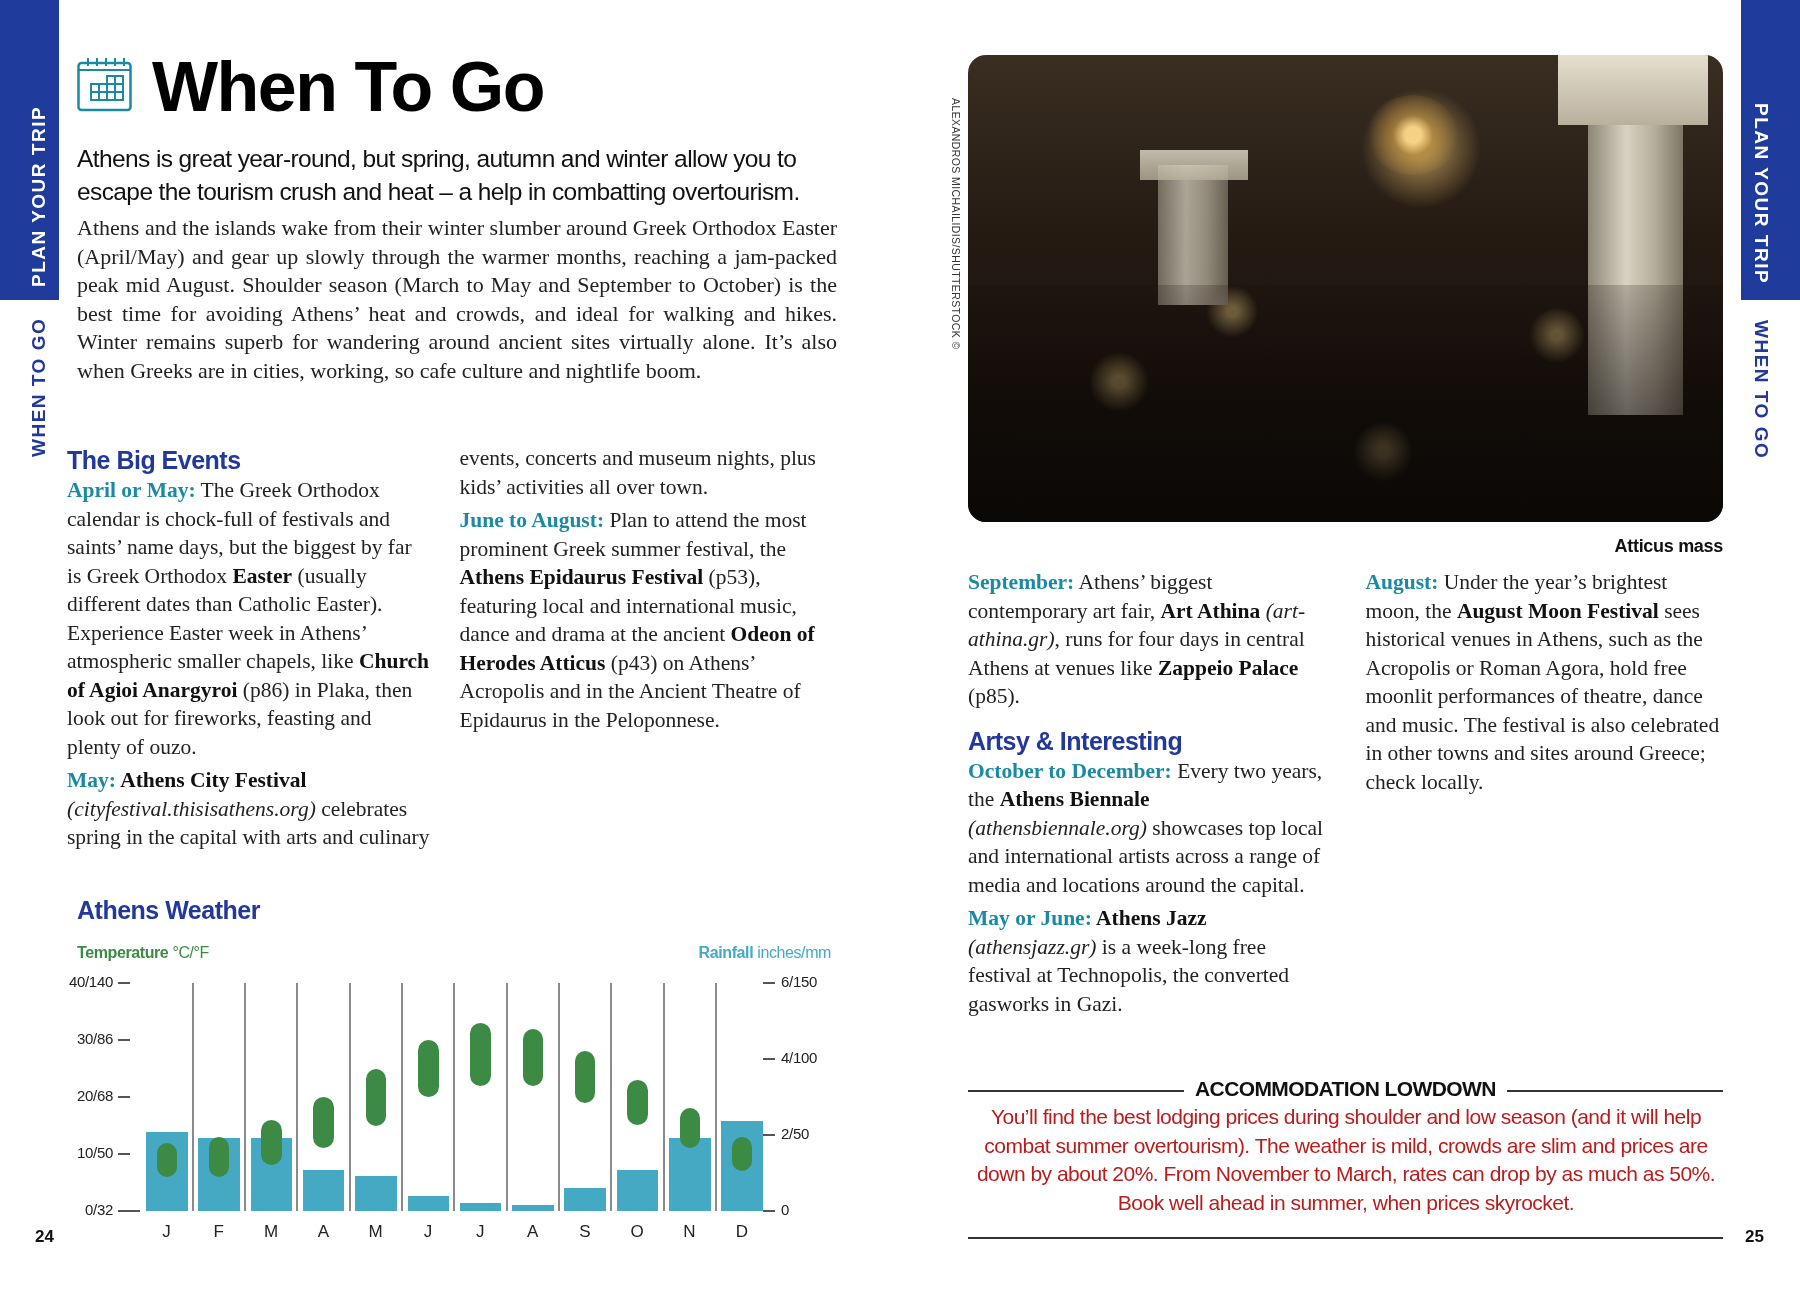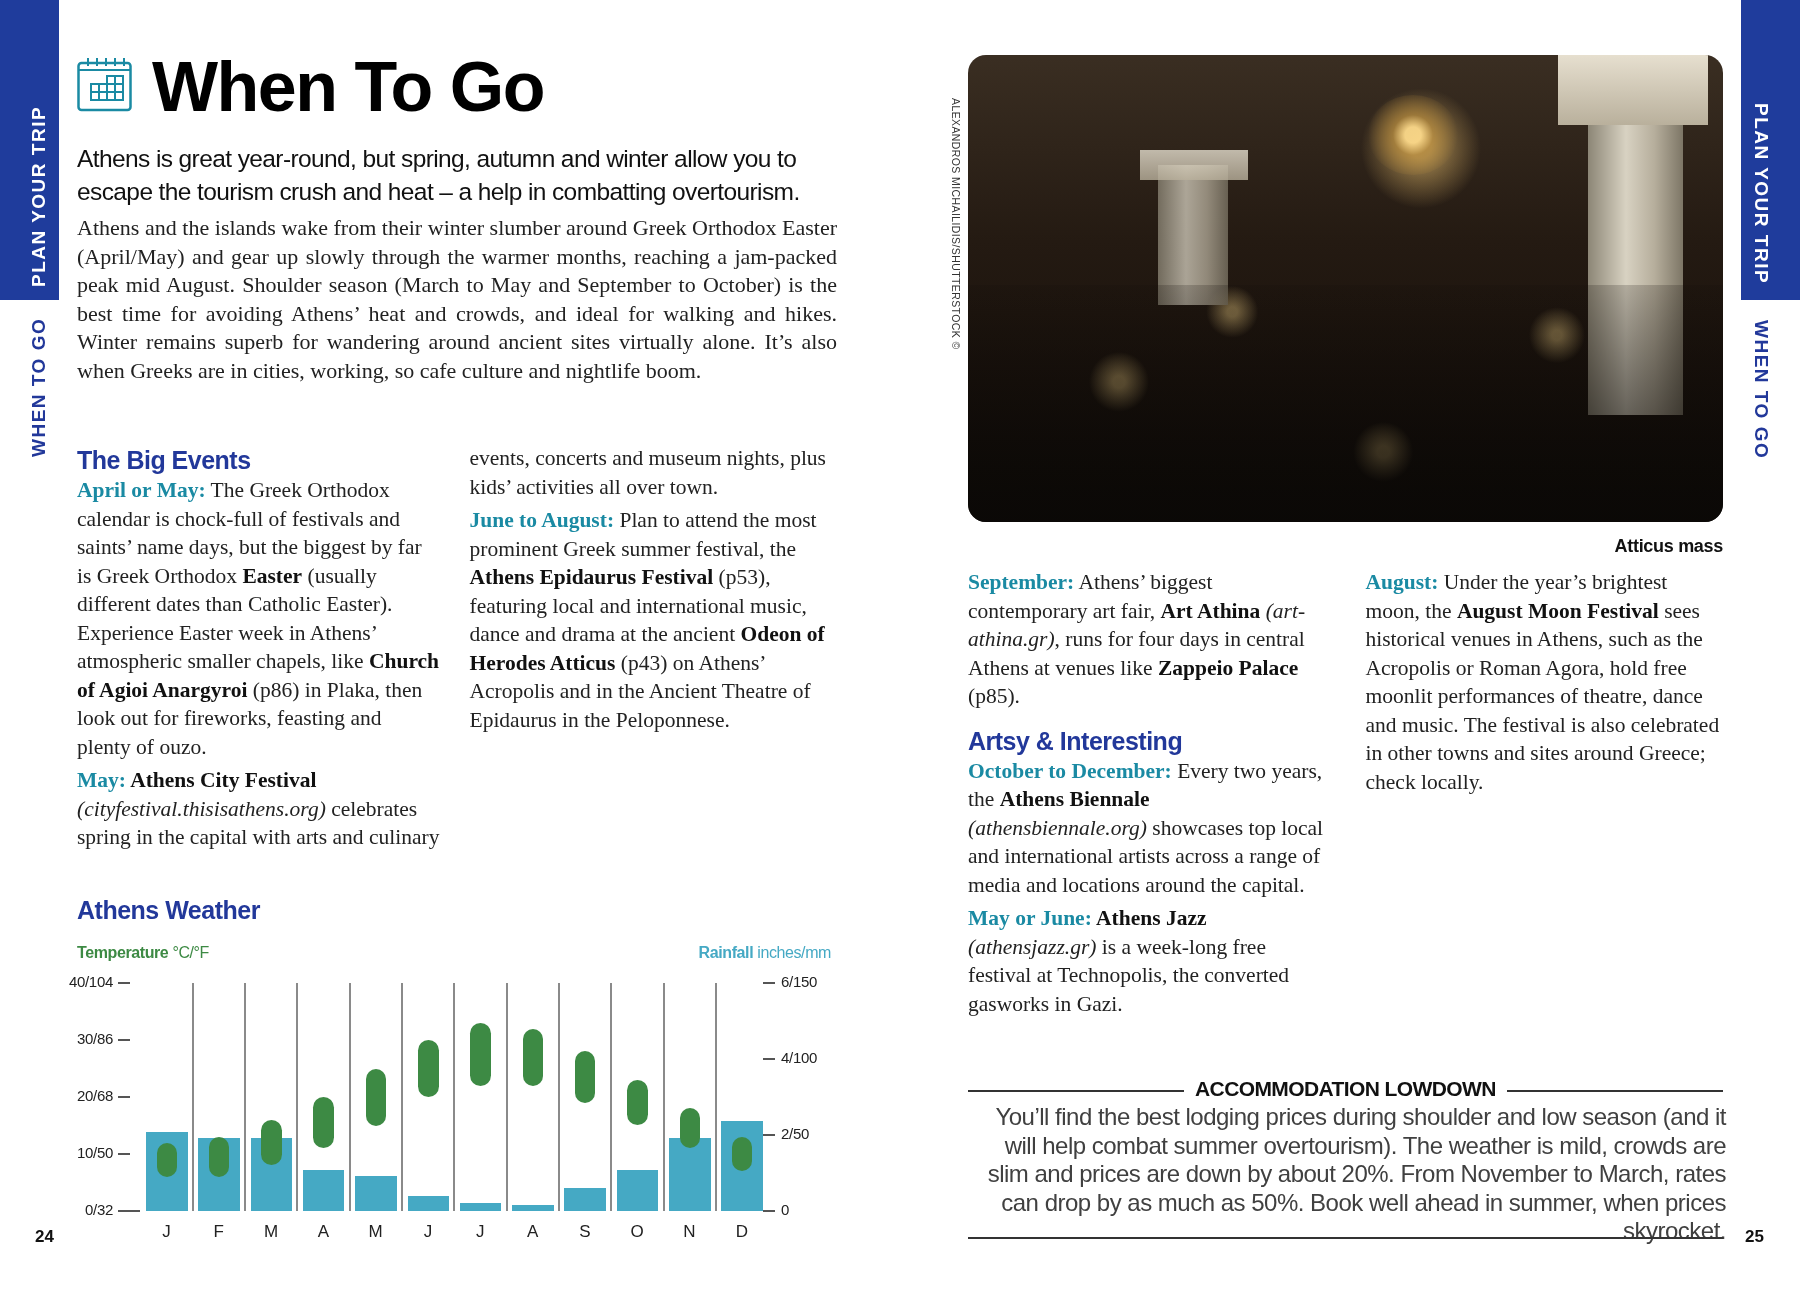--- a/index.html
+++ b/index.html
@@ -26,21 +26,21 @@
   .tick{position:absolute;height:2px;background:#555;width:12px;}
   .photo{position:absolute;border-radius:18px;overflow:hidden;background:
     radial-gradient(circle at 20% 70%, rgba(255,220,140,0.55) 0 6px, transparent 30px),
     radial-gradient(circle at 35% 55%, rgba(255,220,140,0.5) 0 5px, transparent 26px),
     radial-gradient(circle at 55% 85%, rgba(255,220,140,0.55) 0 6px, transparent 30px),
     radial-gradient(circle at 78% 60%, rgba(255,220,140,0.5) 0 5px, transparent 28px),
     radial-gradient(circle at 60% 20%, rgba(255,210,120,0.55) 0 10px, transparent 60px),
     linear-gradient(180deg,#3a2e22 0%,#241a12 40%,#1a120c 70%,#0e0a07 100%);}
   .pillar{position:absolute;background:linear-gradient(90deg,#8c8676,#d8d2c2 40%,#b6ae9c 70%,#7d7666);}
   .cap{position:absolute;background:linear-gradient(180deg,#e6dfcf,#b9b09c);}
-  .box-text{font-family:"Liberation Sans","DejaVu Sans",sans-serif;color:#404040;font-size:24px;line-height:28.5px;text-align:right;letter-spacing:-0.5px;}
+  .box-text{font-family:"Liberation Sans","DejaVu Sans",sans-serif;color:#b91c1c;font-size:21px;line-height:28.5px;text-align:center;letter-spacing:-0.5px;}
   .hr{position:absolute;height:2px;background:#333;}
 </style>
 </head>
 <body>
 
 <div class="abs tab-blue" style="left:0;top:0;width:59px;height:300px;"></div>
 <div class="vtext-up" style="left:28px;top:287px;color:#fff;font-size:19px;">PLAN YOUR TRIP</div>
 <div class="vtext-up" style="left:28px;top:457px;color:#22389a;font-size:19px;">WHEN TO GO</div>
 
 <div class="abs" style="left:77px;top:56px;width:55px;height:56px;">
@@ -66,36 +66,36 @@
         <rect x="30" y="36" width="8" height="8"></rect>
         <rect x="38" y="36" width="8" height="8"></rect>
     </g>
   </svg>
 </div>
 <div class="abs title" style="left:152px;top:52px;">When To Go</div>
 
 <div class="abs lead" style="left:77px;top:142px;width:760px;">Athens is great year-round, but spring, autumn and winter allow you to escape the tourism crush and heat – a help in combatting overtourism.</div>
 <div class="abs body" style="left:77px;top:214px;width:760px;text-align:justify;">Athens and the islands wake from their winter slumber around Greek Orthodox Easter (April/May) and gear up slowly through the warmer months, reaching a jam-packed peak mid August. Shoulder season (March to May and September to October) is the best time for avoiding Athens’ heat and crowds, and ideal for walking and hikes. Winter remains superb for wandering around ancient sites virtually alone. It’s also when Greeks are in cities, working, so cafe culture and nightlife boom.</div>
 
-<div class="abs col" style="left:77px;top:444px;width:755px;height:420px;column-count:2;column-gap:30px;column-fill:auto;">
+<div class="abs col" style="left:67px;top:444px;width:755px;height:420px;column-count:2;column-gap:30px;column-fill:auto;">
   <div class="h2" style="margin-bottom:0;">The Big Events</div>
   <p><span class="lbl">April or May:</span><span> The Greek Orthodox calendar is chock-full of festivals and saints’ name days, but the biggest by far is Greek Orthodox </span><b>Easter</b><span> (usually different dates than Catholic Easter). Experience Easter week in Athens’ atmospheric smaller chapels, like </span><b>Church of Agioi Anargyroi</b><span> (p86) in Plaka, then look out for fireworks, feasting and plenty of ouzo.</span></p>
   <p><span class="lbl">May:</span><b> Athens City Festival</b><i> (cityfestival.thisisathens.org)</i><span> celebrates spring in the capital with arts and culinary events, concerts and museum nights, plus kids’ activities all over town.</span></p>
   <p><span class="lbl">June to August:</span><span> Plan to attend the most prominent Greek summer festival, the </span><b>Athens Epidaurus Festival</b><span> (p53), featuring local and international music, dance and drama at the ancient </span><b>Odeon of Herodes Atticus</b><span> (p43) on Athens’ Acropolis and in the Ancient Theatre of Epidaurus in the Peloponnese.</span></p>
 </div>
 
 <div class="abs h2" style="left:77px;top:894px;text-align:right;">Athens Weather</div>
 <div class="abs sans" style="left:77px;top:944px;font-size:16px;color:#3d8a44;letter-spacing:-0.4px;">
   <b style="color:#3d8a44">Temperature</b> <span>°C/°F</span>
 </div>
 <div class="abs sans" style="right:969px;top:944px;font-size:16px;color:#45a9c4;letter-spacing:-0.4px;white-space:nowrap;">
   <b style="color:#45a9c4">Rainfall</b> <span>inches/mm</span>
 </div>
 <div id="chart" class="abs" style="left:0;top:0;width:900px;height:1299px;pointer-events:none;">
-    <div class="abs axis-lbl" style="left: 0px; width: 113px; text-align: right; top: 973px;">40/104</div>
+    <div class="abs axis-lbl" style="left: 0px; width: 113px; text-align: right; top: 973px;">40/140</div>
     <div class="tick" style="left: 118px; top: 982px;"></div>
     <div class="abs axis-lbl" style="left: 0px; width: 113px; text-align: right; top: 1030px;">30/86</div>
     <div class="tick" style="left: 118px; top: 1039px;"></div>
     <div class="abs axis-lbl" style="left: 0px; width: 113px; text-align: right; top: 1087px;">20/68</div>
     <div class="tick" style="left: 118px; top: 1096px;"></div>
     <div class="abs axis-lbl" style="left: 0px; width: 113px; text-align: right; top: 1144px;">10/50</div>
     <div class="tick" style="left: 118px; top: 1153px;"></div>
     <div class="abs axis-lbl" style="left: 0px; width: 113px; text-align: right; top: 1201px;">0/32</div>
     <div class="tick" style="left: 118px; top: 1210px;"></div>
     <div class="tick" style="left: 763px; top: 982px;"></div>

